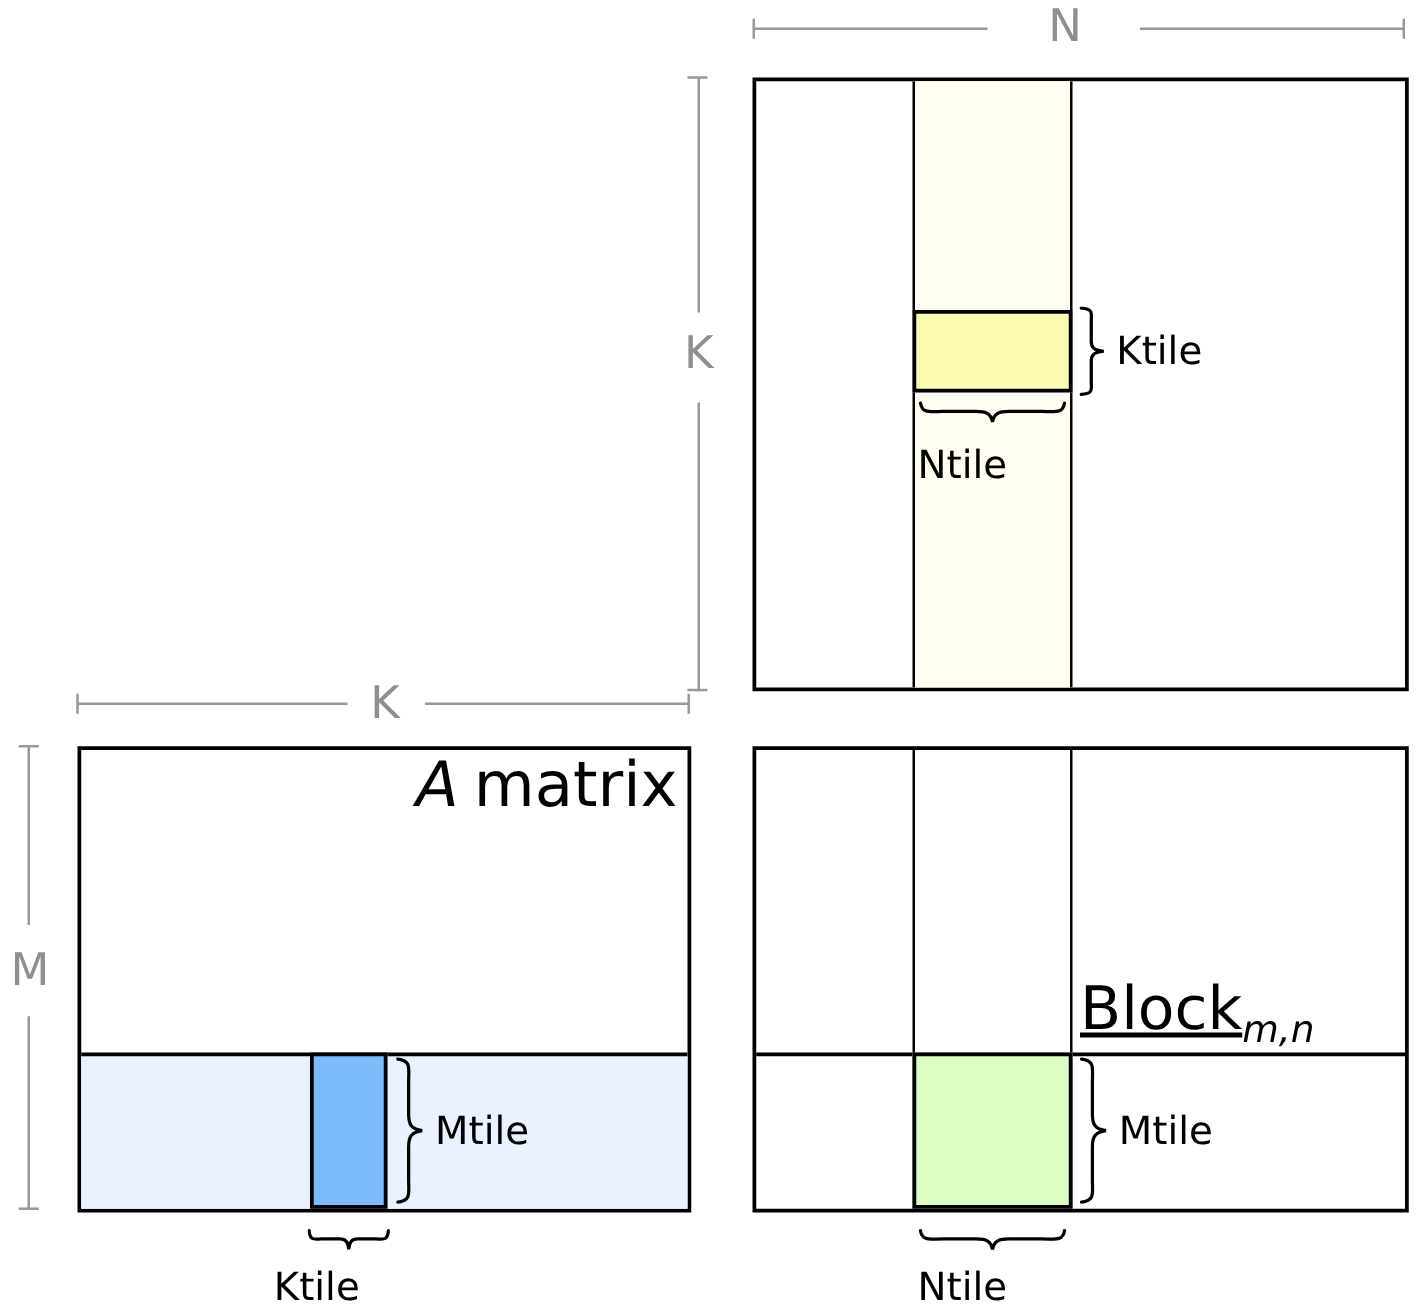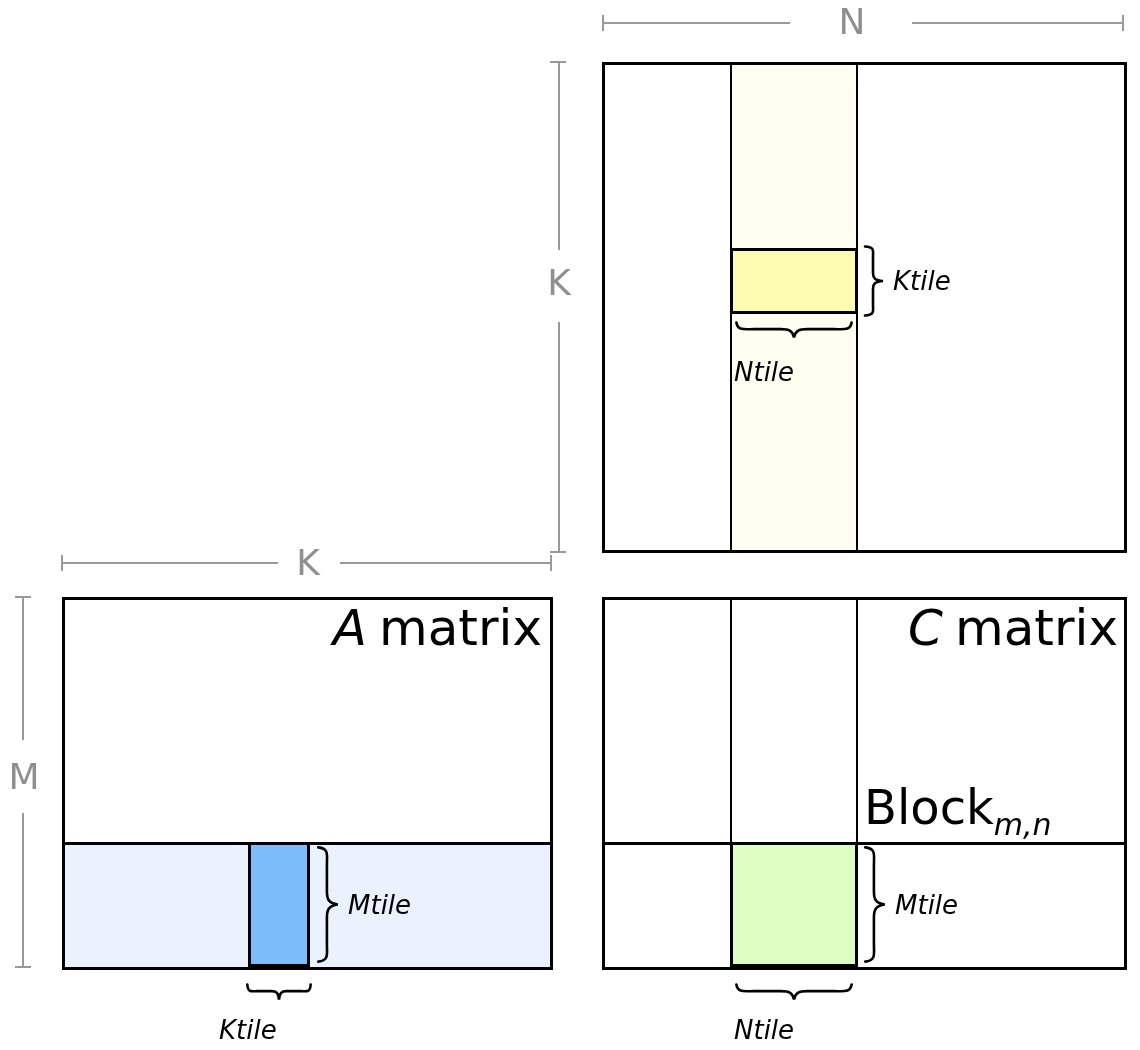--- a/index.html
+++ b/index.html
@@ -11,21 +11,21 @@
   .matrix-rect{border:3px solid #000;background:#fff;}
   .strip-v{border-left:2px solid #000;border-right:2px solid #000;}
   .strip-h{border-top:3px solid #000;}
   .tile{border:3px solid #000;}
   .vline{background:#000;}
   .hline{background:#000;}
   .dim-seg{background:#999;}
   .dim-label{color:#8f8f8f;font-size:36px;text-align:center;}
   .matrix-title{font-size:50px;text-align:right;white-space:nowrap;line-height:1.1;}
   .matrix-title .letter{font-style:italic;margin-right:0.24em;}
-  .tile-label{font-style:italic;font-size:26px;white-space:nowrap;line-height:44px;}
+  .tile-label{font-size:31px;white-space:nowrap;line-height:44px;}
   .tile-label.centered{text-align:left;}
   .block-label{font-size:48px;white-space:nowrap;line-height:1.15;}
   .block-label sub{font-style:italic;font-size:30px;}
   .brace{display:block;}
   .brace path{fill:none;stroke:#000;stroke-width:2.6;stroke-linecap:round;}
 </style>
 </head>
 <body>
 
 <div class="canvas">
@@ -83,25 +83,22 @@
   <div class="abs dim-seg" style="left:22px;top:813px;width:2px;height:155px;"></div>
   <div class="abs dim-seg" style="left:15px;top:596px;width:16px;height:2px;"></div>
   <div class="abs dim-seg" style="left:15px;top:966px;width:16px;height:2px;"></div>
   <div class="abs dim-label" style="left:2px;top:756px;width:44px;line-height:42px;">M</div>
 
   <div class="abs matrix-rect" style="left:602px;top:597px;width:525px;height:373px;"></div>
   <div class="abs vline" style="left:730px;top:600px;width:2px;height:367px;"></div>
   <div class="abs vline" style="left:856px;top:600px;width:2px;height:367px;"></div>
   <div class="abs hline" style="left:605px;top:842px;width:519px;height:3px;"></div>
   <div class="abs tile" style="left: 730px; top: 842px; width: 128px; height: 125px; background-color: rgb(220, 254, 194);"></div>
-  <div class="abs matrix-title" style="left:818px;top:601px;width:300px;">
-    <span class="letter">C</span><span>matrix</span>
-  </div>
 
-  <div class="abs block-label" style="left:864px;top:780px;">
+  <div class="abs block-label" style="left:864px;top:780px;text-decoration:underline;">
     <span>Block</span><sub>m,n</sub>
   </div>
 
   <svg class="abs brace" style="left:862px;top:845px;" width="26" height="119" viewBox="0 0 24 100" preserveAspectRatio="none">
     <path vector-effect="non-scaling-stroke" d="M3,2 C13,3 11,8 11,17 L11,39 C11,46 13,49 21,50 C13,51 11,54 11,61 L11,83 C11,92 13,97 3,98"></path>
   </svg>
   <div class="abs tile-label" style="left:895px;top:883px;">Mtile</div>
 
   <svg class="abs brace" style="left:734px;top:982px;" width="120" height="20" viewBox="0 0 100 24" preserveAspectRatio="none">
     <path vector-effect="non-scaling-stroke" d="M2,3 C3,13 8,11 17,11 L39,11 C46,11 49,13 50,21 C51,13 54,11 61,11 L83,11 C92,11 97,13 98,3"></path>

